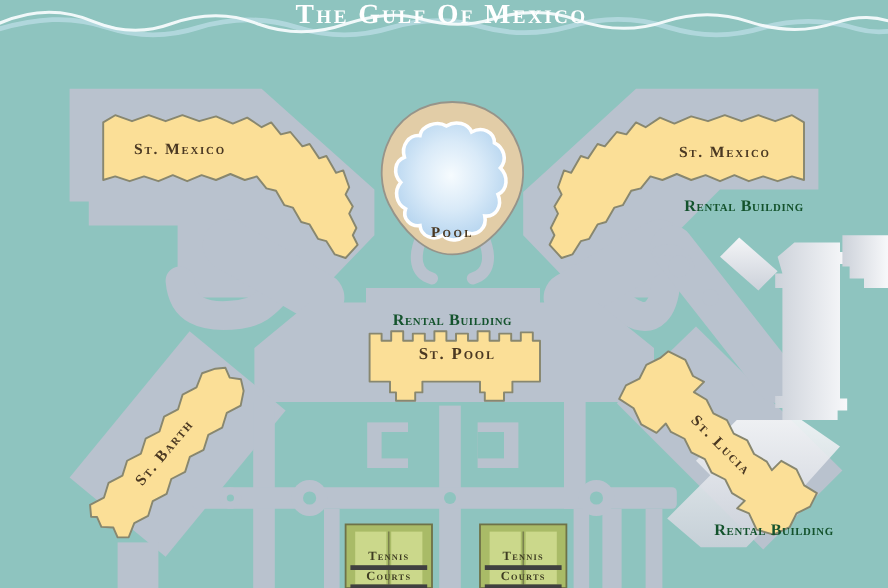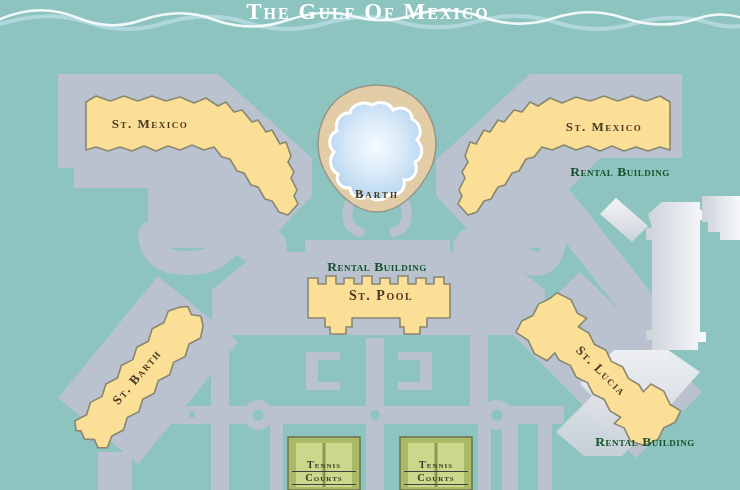--- a/index.html
+++ b/index.html
@@ -12,21 +12,21 @@
   .map-title{font-size:23px;font-weight:700;color:#ffffff;letter-spacing:2px;}
   .bname{font-size:13px;font-weight:700;color:#4a3822;letter-spacing:1.5px;}
   .bname-lg{font-size:14px;}
   .rental{font-size:13.5px;font-weight:700;color:#14532d;letter-spacing:.5px;}
   .rot-neg{transform:translate(-50%,-50%) rotate(-50deg);}
   .rot-pos{transform:translate(-50%,-50%) rotate(45deg);}
   .pool-name{font-size:12.5px;font-weight:700;color:#4a3822;letter-spacing:2px;}
   .tennis-label{position:absolute;transform:translate(-50%,0);width:64px;text-align:center;
                 font-variant:small-caps;font-weight:700;color:#3e3c22;}
   .tennis-line{display:block;font-size:10.5px;line-height:12px;letter-spacing:1px;
-               border-bottom:1px solid #404040;}
+               border-bottom:4px solid #404040;}
 </style>
 </head>
 <body>
 
 <div id="map">
 
 <svg width="740" height="490" viewBox="0 0 740 490">
   <defs>
     <radialGradient id="poolWater" cx="50%" cy="45%" r="65%">
       <stop offset="0%" stop-color="#f6fbfe"></stop>
@@ -155,21 +155,21 @@
 <div class="map-label rental" style="left:377px;top:267px;">Rental Building</div>
 
 <div class="map-label bname bname-lg" style="left:381px;top:296px;">St. Pool</div>
 
 <div class="map-label bname rot-neg" style="left:137px;top:377px;">St. Barth</div>
 
 <div class="map-label bname rot-pos" style="left:601px;top:371px;">St. Lucia</div>
 
 <div class="map-label rental" style="left:645px;top:442px;">Rental Building</div>
 
-<div class="map-label pool-name" style="left:377px;top:194px;">Barth</div>
+<div class="map-label pool-name" style="left:377px;top:194px;">Pool</div>
 
 <div class="tennis-label" style="left:324px;top:459px;">
   <span class="tennis-line">Tennis</span>
   <span class="tennis-line">Courts</span>
 </div>
 
 <div class="tennis-label" style="left:436px;top:459px;">
   <span class="tennis-line">Tennis</span>
   <span class="tennis-line">Courts</span>
 </div>

